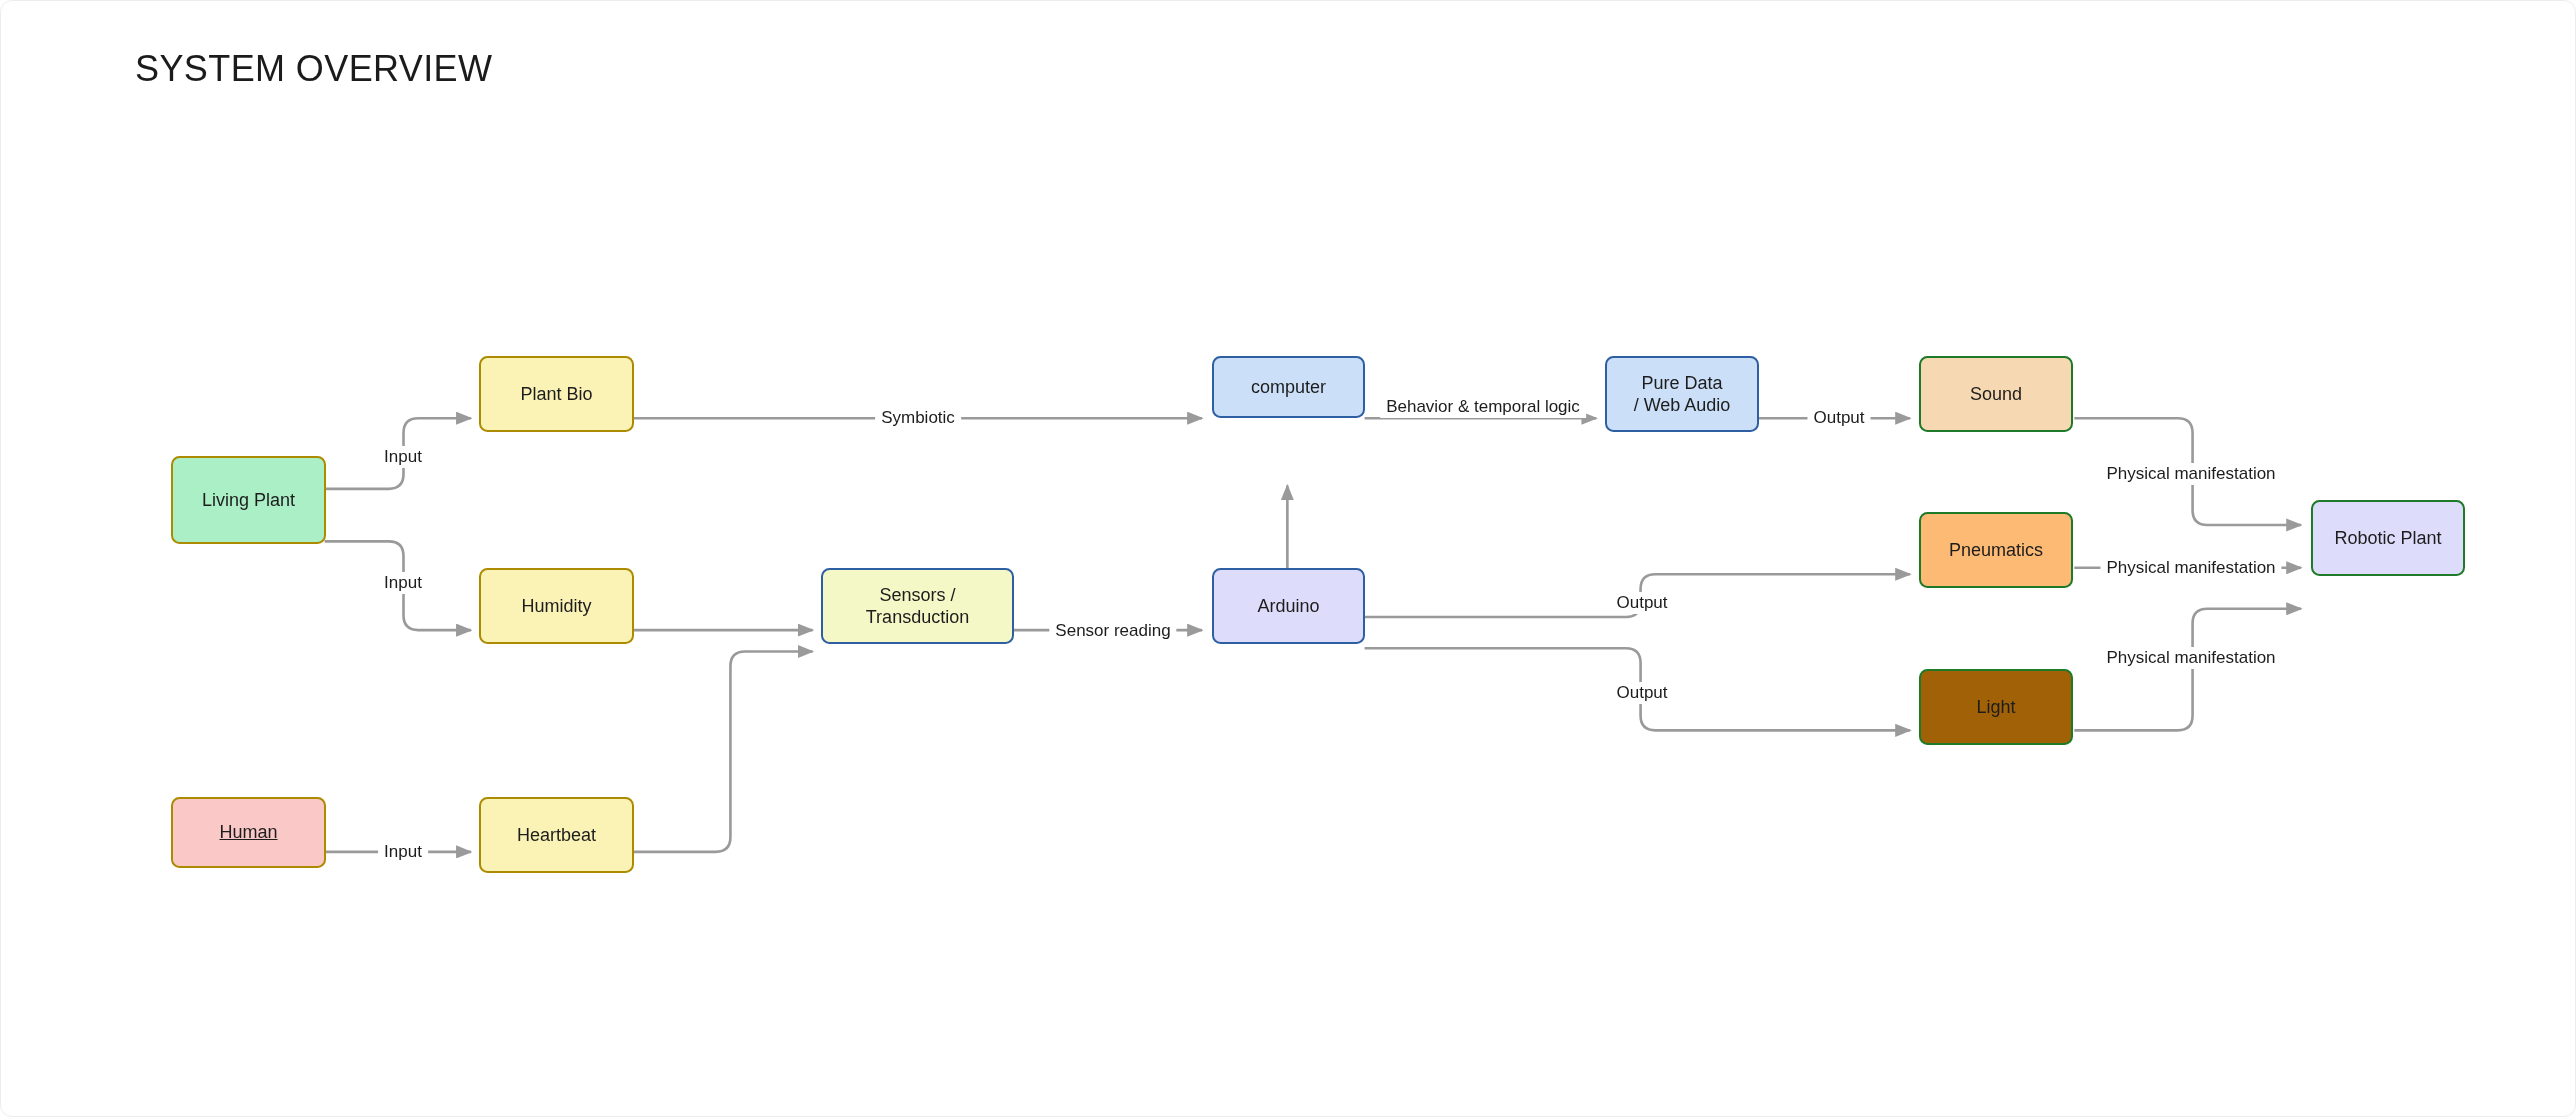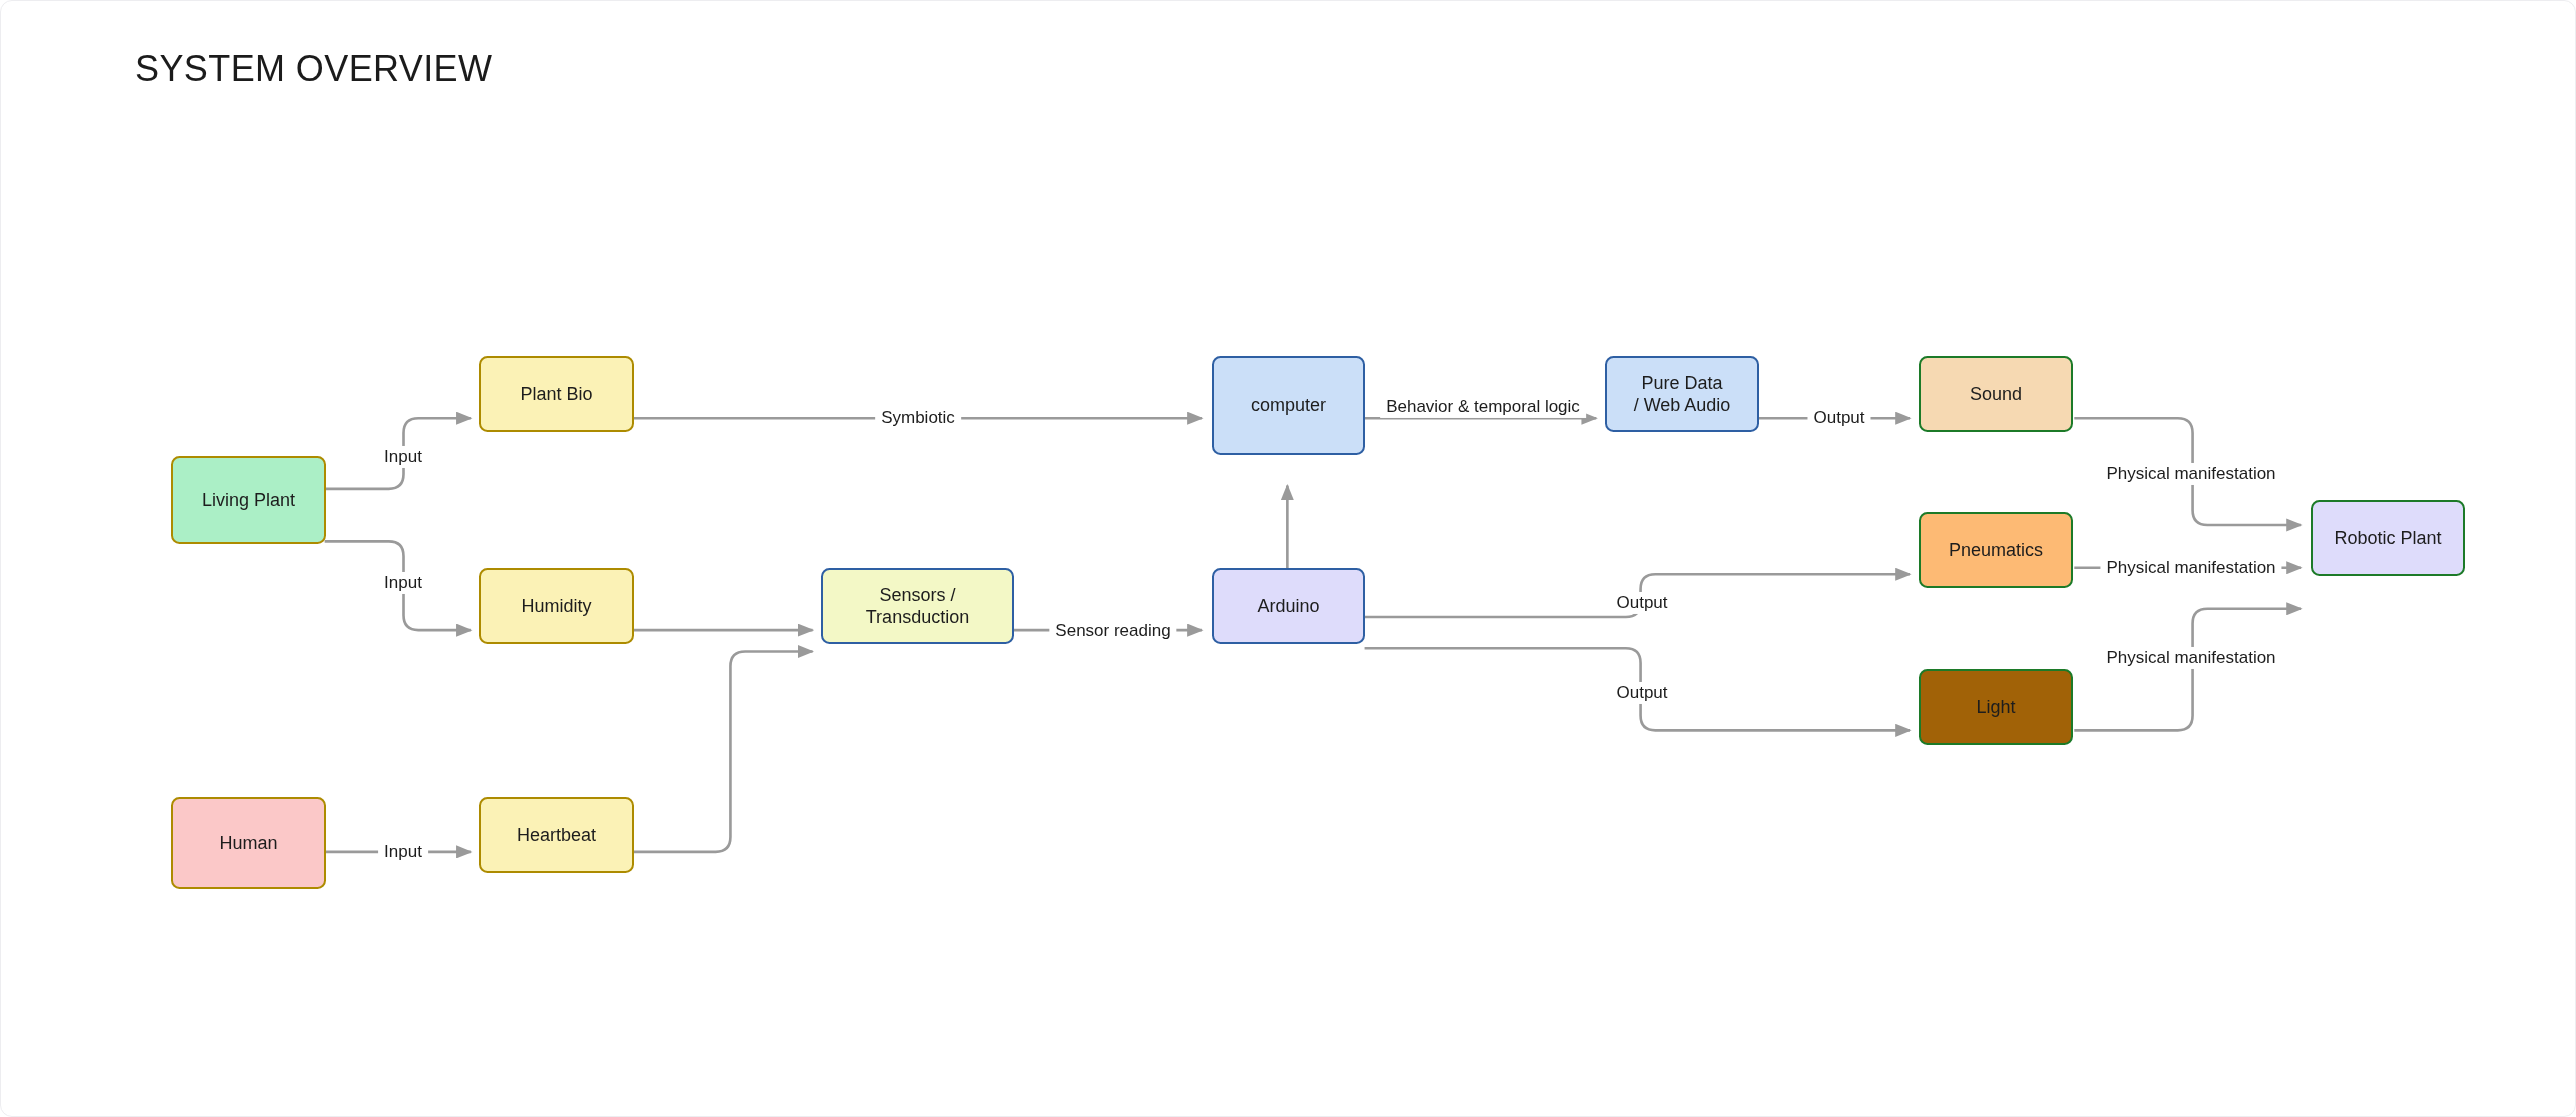--- a/index.html
+++ b/index.html
@@ -121,21 +121,21 @@
   <div class="edge-label" style="left:1641px; top:692px;">Output</div>
 
   <div class="edge-label" style="left:2190px; top:473px;">Physical manifestation</div>
   <div class="edge-label" style="left:2190px; top:567px;">Physical manifestation</div>
   <div class="edge-label" style="left:2190px; top:657px;">Physical manifestation</div>
 
   <div class="node" style="left:170px; top:455px; width:155px; height:88px; background:#ABEFC6; border-color:#AD8B00;">
     <span class="node-label">Living Plant</span>
   </div>
 
-  <div class="node" style="left:170px; top:796px; width:155px; height:92px; background:#FBC8C8; border-color:#AD8B00;">
+  <div class="node" style="left:170px; top:796px; width:155px; height:71px; background:#FBC8C8; border-color:#AD8B00;text-decoration:underline;">
     <span class="node-label">Human</span>
   </div>
 
   <div class="node" style="left:478px; top:355px; width:155px; height:76px; background:#FBF2B6; border-color:#AD8B00;">
     <span class="node-label">Plant Bio</span>
   </div>
 
   <div class="node" style="left:478px; top:567px; width:155px; height:76px; background:#FBF2B6; border-color:#AD8B00;">
     <span class="node-label">Humidity</span>
   </div>
@@ -145,21 +145,21 @@
   </div>
 
   <div class="node" style="left:820px; top:567px; width:193px; height:76px; background:#F3F8C6; border-color:#2E5FA3;">
     <span class="node-label">Sensors / Transduction</span>
   </div>
 
   <div class="node" style="left:1211px; top:567px; width:153px; height:76px; background:#DEDCFB; border-color:#2E5FA3;">
     <span class="node-label">Arduino</span>
   </div>
 
-  <div class="node" style="left:1211px; top:355px; width:153px; height:99px; background:#CBDFF8; border-color:#2E5FA3;">
+  <div class="node" style="left:1211px; top:355px; width:153px; height:62px; background:#CBDFF8; border-color:#2E5FA3;">
     <span class="node-label">computer</span>
   </div>
 
   <div class="node" style="left:1604px; top:355px; width:154px; height:76px; background:#CBDFF8; border-color:#2E5FA3;">
     <span class="node-label">Pure Data
 / Web Audio</span>
   </div>
 
   <div class="node" style="left:1918px; top:355px; width:154px; height:76px; background:#F6D9B2; border-color:#1C7A28;">
     <span class="node-label">Sound</span>

